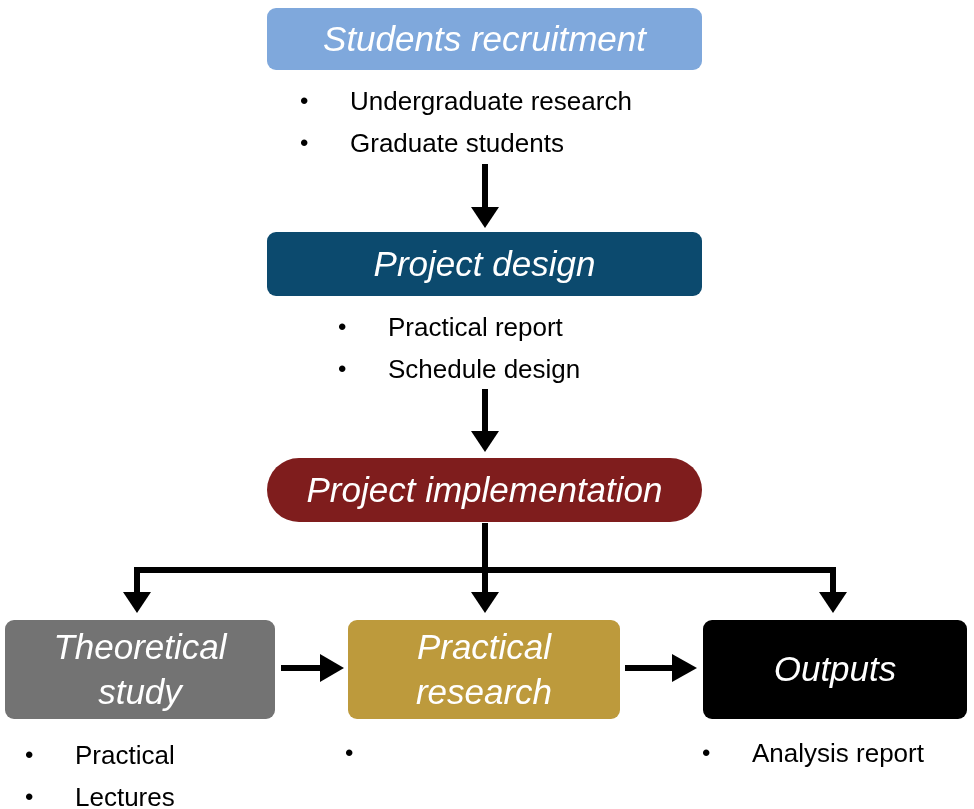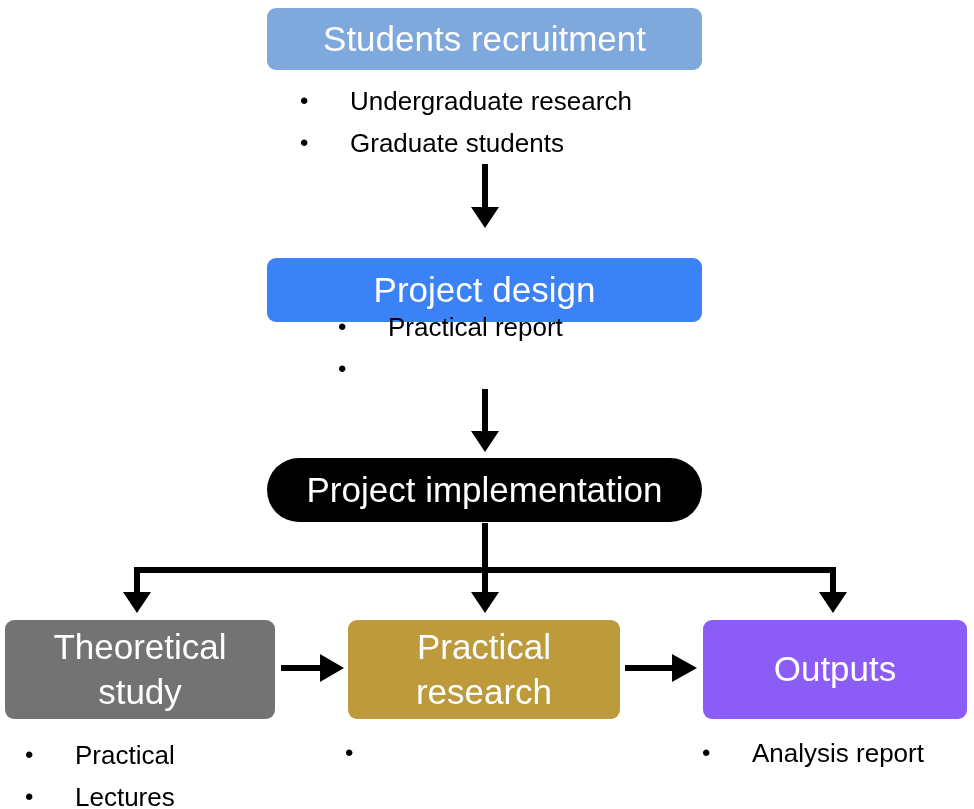--- a/index.html
+++ b/index.html
@@ -27,20 +27,21 @@
     position: absolute;
     display: flex;
     align-items: center;
     justify-content: center;
     text-align: center;
     color: #ffffff;
     font-size: 35px;
     line-height: 1.28;
     border-radius: 9px;
     padding: 0 10px;
+    font-style: italic;
   }
 
   .box-recruitment    { left: 267px; top: 8px;   width: 435px; height: 62px; }
   .box-design         { left: 267px; top: 232px; width: 435px; height: 64px; }
   .box-implementation { left: 267px; top: 458px; width: 435px; height: 64px; }
   .box-theoretical    { left: 5px;   top: 620px; width: 270px; height: 99px; }
   .box-practical      { left: 348px; top: 620px; width: 272px; height: 99px; }
   .box-outputs        { left: 703px; top: 620px; width: 264px; height: 99px; }
 
   .bullets {
@@ -106,35 +107,36 @@
     <div class="brow">
       <span class="dot">•</span>
       <span>Undergraduate research</span>
     </div>
     <div class="brow">
       <span class="dot">•</span>
       <span>Graduate students</span>
     </div>
   </div>
 
-  <div class="box box-design" style="background: #3b82f6; margin-top: 26px;">
+  <div class="box box-design" style="background: #0c4a6e;">
     <span>Project design</span>
   </div>
 
   <div class="bullets bullets-design">
     <div class="brow">
       <span class="dot">•</span>
       <span>Practical report</span>
     </div>
     <div class="brow">
       <span class="dot">•</span>
+      <span>Schedule design</span>
     </div>
   </div>
 
-  <div class="box box-implementation" style="background: #000000; border-radius: 32px;">
+  <div class="box box-implementation" style="background: #7f1d1d; border-radius: 32px;">
     <span>Project implementation</span>
   </div>
 
   <div class="box box-theoretical" style="background: #737373;">
     <span>Theoretical study</span>
   </div>
 
   <div class="bullets bullets-theoretical">
     <div class="brow">
       <span class="dot">•</span>
@@ -149,21 +151,21 @@
   <div class="box box-practical" style="background: rgb(189, 154, 60); justify-content: flex-end;">
     <span>Practical research</span>
   </div>
 
   <div class="bullets bullets-practical">
     <div class="brow">
       <span class="dot">•</span>
     </div>
   </div>
 
-  <div class="box box-outputs" style="background: #8b5cf6;">
+  <div class="box box-outputs" style="background: #000000;">
     <span>Outputs</span>
   </div>
 
   <div class="bullets bullets-outputs">
     <div class="brow">
       <span class="dot">•</span>
       <span>Analysis report</span>
     </div>
   </div>
 

